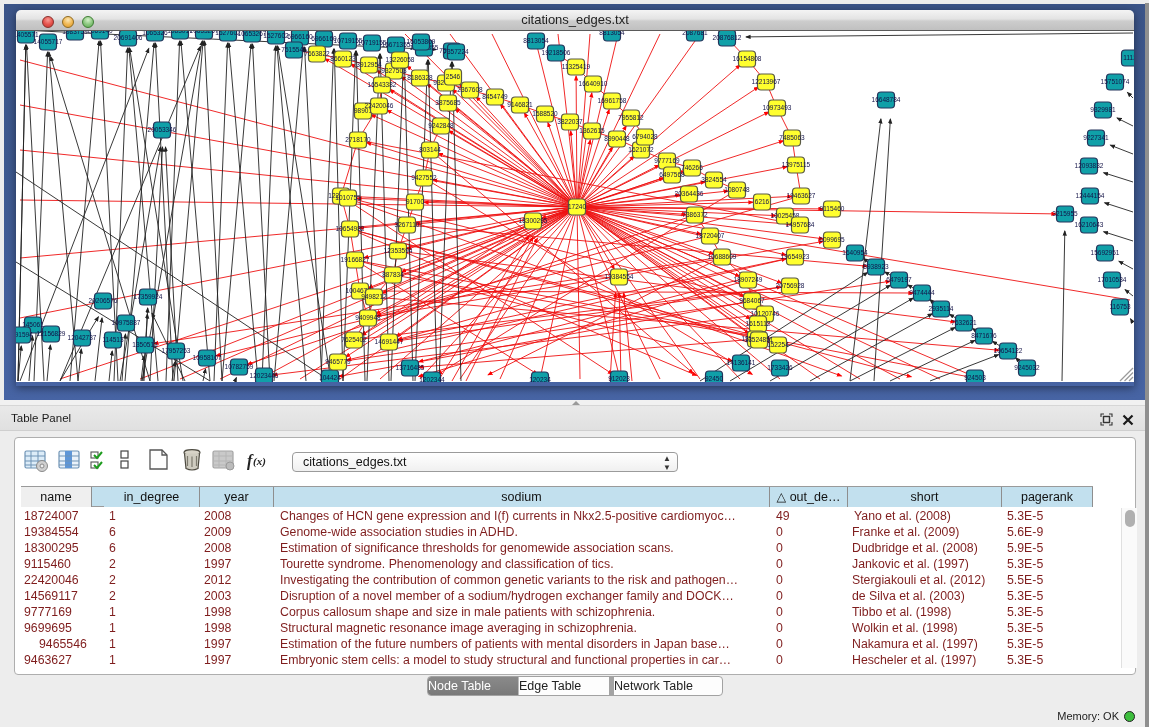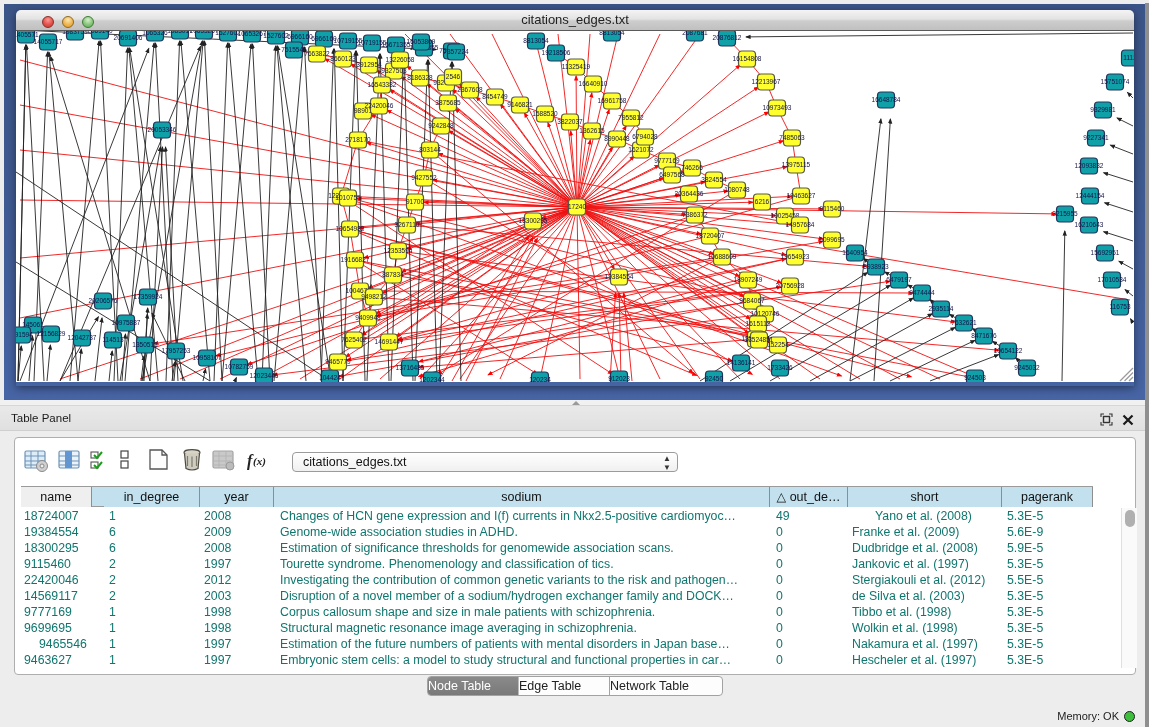--- a/index.html
+++ b/index.html
@@ -19,32 +19,32 @@
 #tphead span{position:absolute;left:11px;top:6px}
 #panelbody{position:absolute;left:0;top:431px;width:1145px;height:296px;background:#ededed}
 #contentbox{position:absolute;left:14px;top:437px;width:1122px;height:238px;background:#fff;border:1px solid #aeaeae;border-radius:4px}
 
 #toolbar{position:absolute;left:0;top:0;width:100%;height:47px}
 #dropdown{position:absolute;left:277px;top:14px;width:386px;height:20px;background:linear-gradient(180deg,#fff,#f0f0f0);border:1px solid #9b9b9b;border-radius:4px;font-size:12.5px;color:#111;line-height:19px;padding-left:10px}
 #dropdown .steppers{position:absolute;right:6px;top:1px;font-size:8px;color:#333;line-height:9px;text-align:center}
 
 #thead{position:absolute;left:6px;top:48px;width:1072px;height:21px;background:#c2e0ee;border-top:1px solid #9a9a9a;border-bottom:1px solid #9a9a9a;font-size:12.5px;color:#111}
 .hc{position:absolute;top:0;height:20px;line-height:20px;text-align:center;border-right:1px solid #8e8e8e}
-#tbody{position:absolute;left:6px;top:70px;width:1072px;height:162px;overflow:hidden;font-size:12.3px;color:#0f766e}
+#tbody{position:absolute;left:6px;top:70px;width:1072px;height:162px;overflow:hidden;font-size:12.3px;color:#7f1d1d}
 .row{position:absolute;left:0;width:100%;height:16px;line-height:16px;white-space:nowrap}
 .c{position:absolute;top:0;height:16px;overflow:hidden}
 
 #vscroll{position:absolute;left:1106px;top:70px;width:16px;height:160px;background:#fafafa;border-left:1px solid #e0e0e0}
 #vthumb{position:absolute;left:3px;top:2px;width:10px;height:17px;background:#b0b0b0;border-radius:5px}
 
 #tabs{position:absolute;left:427px;top:676px;width:296px;height:20px;border:1px solid #a2a2a2;border-radius:4px;background:#fdfdfd;font-size:12.5px;overflow:hidden}
 .tab{position:absolute;top:0;height:20px;line-height:19px;color:#222}
 #tab1{left:0;width:90px;background:linear-gradient(180deg,#8a8a8a,#777);color:#fff}
 #tab2{left:90px;width:91px;border-left:1px solid #bbb}
-#tab3{left:181px;width:115px;border-left:1px solid #a3a3a3}
+#tab3{left:181px;width:115px;border-left:5px solid #a3a3a3}
 
 #status{position:absolute;right:14px;bottom:5px;font-size:11px;color:#222}
 #status .dot{display:inline-block;width:11px;height:11px;border-radius:50%;background:#3dbe3d;border:1.5px solid #222;vertical-align:-2px;margin-left:5px}
 </style></head>
 <body>
 <div id="netwin">
   <div id="macwin">
     <div id="titlebar">citations_edges.txt
       <div class="tl" id="tlr"></div><div class="tl" id="tly"></div><div class="tl" id="tlg"></div>
     </div>
@@ -1011,21 +1011,21 @@
       <div class="hc" style="left:827px;width:154px;background:#c2e0ee">short</div>
       <div class="hc" style="left:981px;width:91px;background:#c2e0ee">pagerank</div>
     </div>
   <div id="tbody">
       <div class="row" style="top:0px">
         <span class="c" style="left:3px;width:85px">18724007</span>
         <span class="c" style="left:88px;width:95px">1</span>
         <span class="c" style="left:183px;width:73px">2008</span>
         <span class="c" style="left:259px;width:495px">Changes of HCN gene expression and I(f) currents in Nkx2.5-positive cardiomyoc…</span>
         <span class="c" style="left:755px;width:80px">49</span>
-        <span class="c" style="left:854px;width:150px">Yano et al. (2008)</span>
+        <span class="c" style="left:833px;width:150px">Yano et al. (2008)</span>
         <span class="c" style="left:986px;width:90px">5.3E-5</span>
       </div>
       <div class="row" style="top:16px">
         <span class="c" style="left:3px;width:85px">19384554</span>
         <span class="c" style="left:88px;width:95px">6</span>
         <span class="c" style="left:183px;width:73px">2009</span>
         <span class="c" style="left:259px;width:495px">Genome-wide association studies in ADHD.</span>
         <span class="c" style="left:755px;width:80px">0</span>
         <span class="c" style="left:831px;width:150px">Franke et al. (2009)</span>
         <span class="c" style="left:986px;width:90px">5.6E-9</span>

